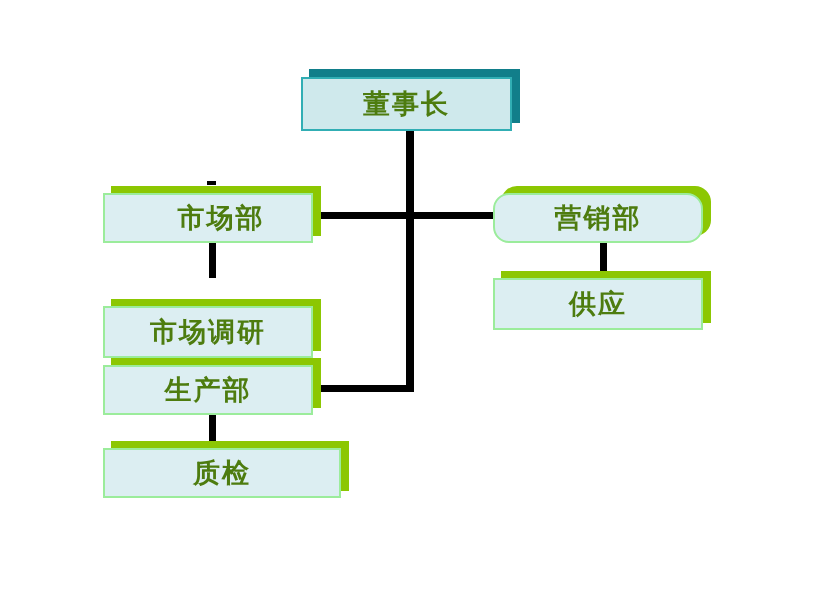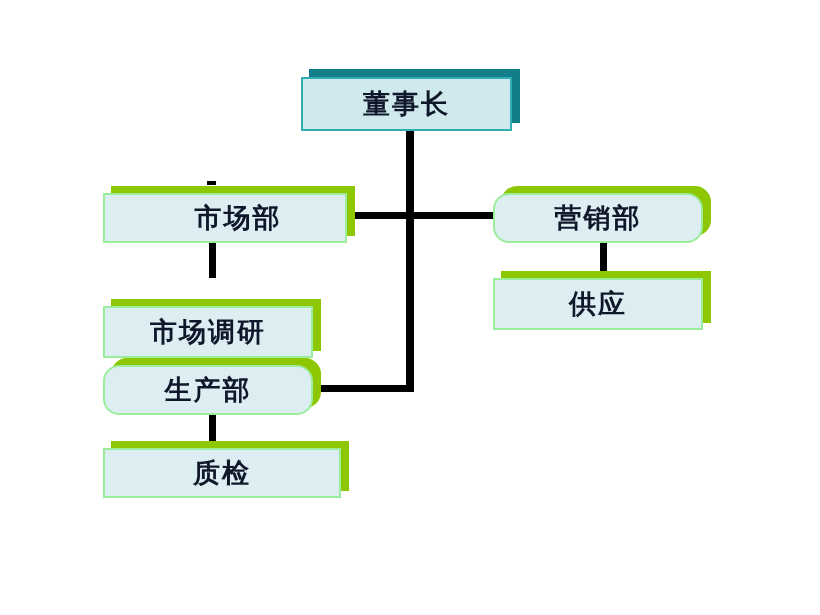--- a/index.html
+++ b/index.html
@@ -33,36 +33,36 @@
   .node {
     position: absolute;
     z-index: 2;
     box-sizing: border-box;
     display: flex;
     align-items: center;
     justify-content: center;
     font-weight: bold;
     font-size: 27px;
     letter-spacing: 2px;
-    color: #0f172a;
+    color: #4d7c0f;
   }
   .node.green {
     background: #DCEEF2;
     border: 2px solid #9BEC9B;
     box-shadow: 8px -7px 0 0 #8CC702;
   }
   .node.teal {
     background: #CFE9EC;
     border: 2px solid #31AEB4;
     box-shadow: 8px -8px 0 0 #117E8A;
   }
   .node-chairman   { left: 301px; top:  77px; width: 211px; height: 54px; }
-  .node-marketing  { left: 103px; top: 193px; width: 244px; height: 50px; padding-left: 26px; }
+  .node-marketing  { left: 103px; top: 193px; width: 210px; height: 50px; padding-left: 26px; }
   .node-research   { left: 103px; top: 278px; width: 210px; height: 52px; margin-top: 28px; }
-  .node-production { left: 103px; top: 365px; width: 210px; height: 50px; border-radius: 16px; }
+  .node-production { left: 103px; top: 365px; width: 210px; height: 50px; }
   .node-qc         { left: 103px; top: 448px; width: 238px; height: 50px; }
   .node-sales      { left: 493px; top: 193px; width: 210px; height: 50px; border-radius: 16px; }
   .node-supply     { left: 493px; top: 278px; width: 210px; height: 52px; text-align: right; }
 </style>
 </head>
 <body>
 
 <div class="canvas">
 
   <div class="connector edge-trunk"></div>

